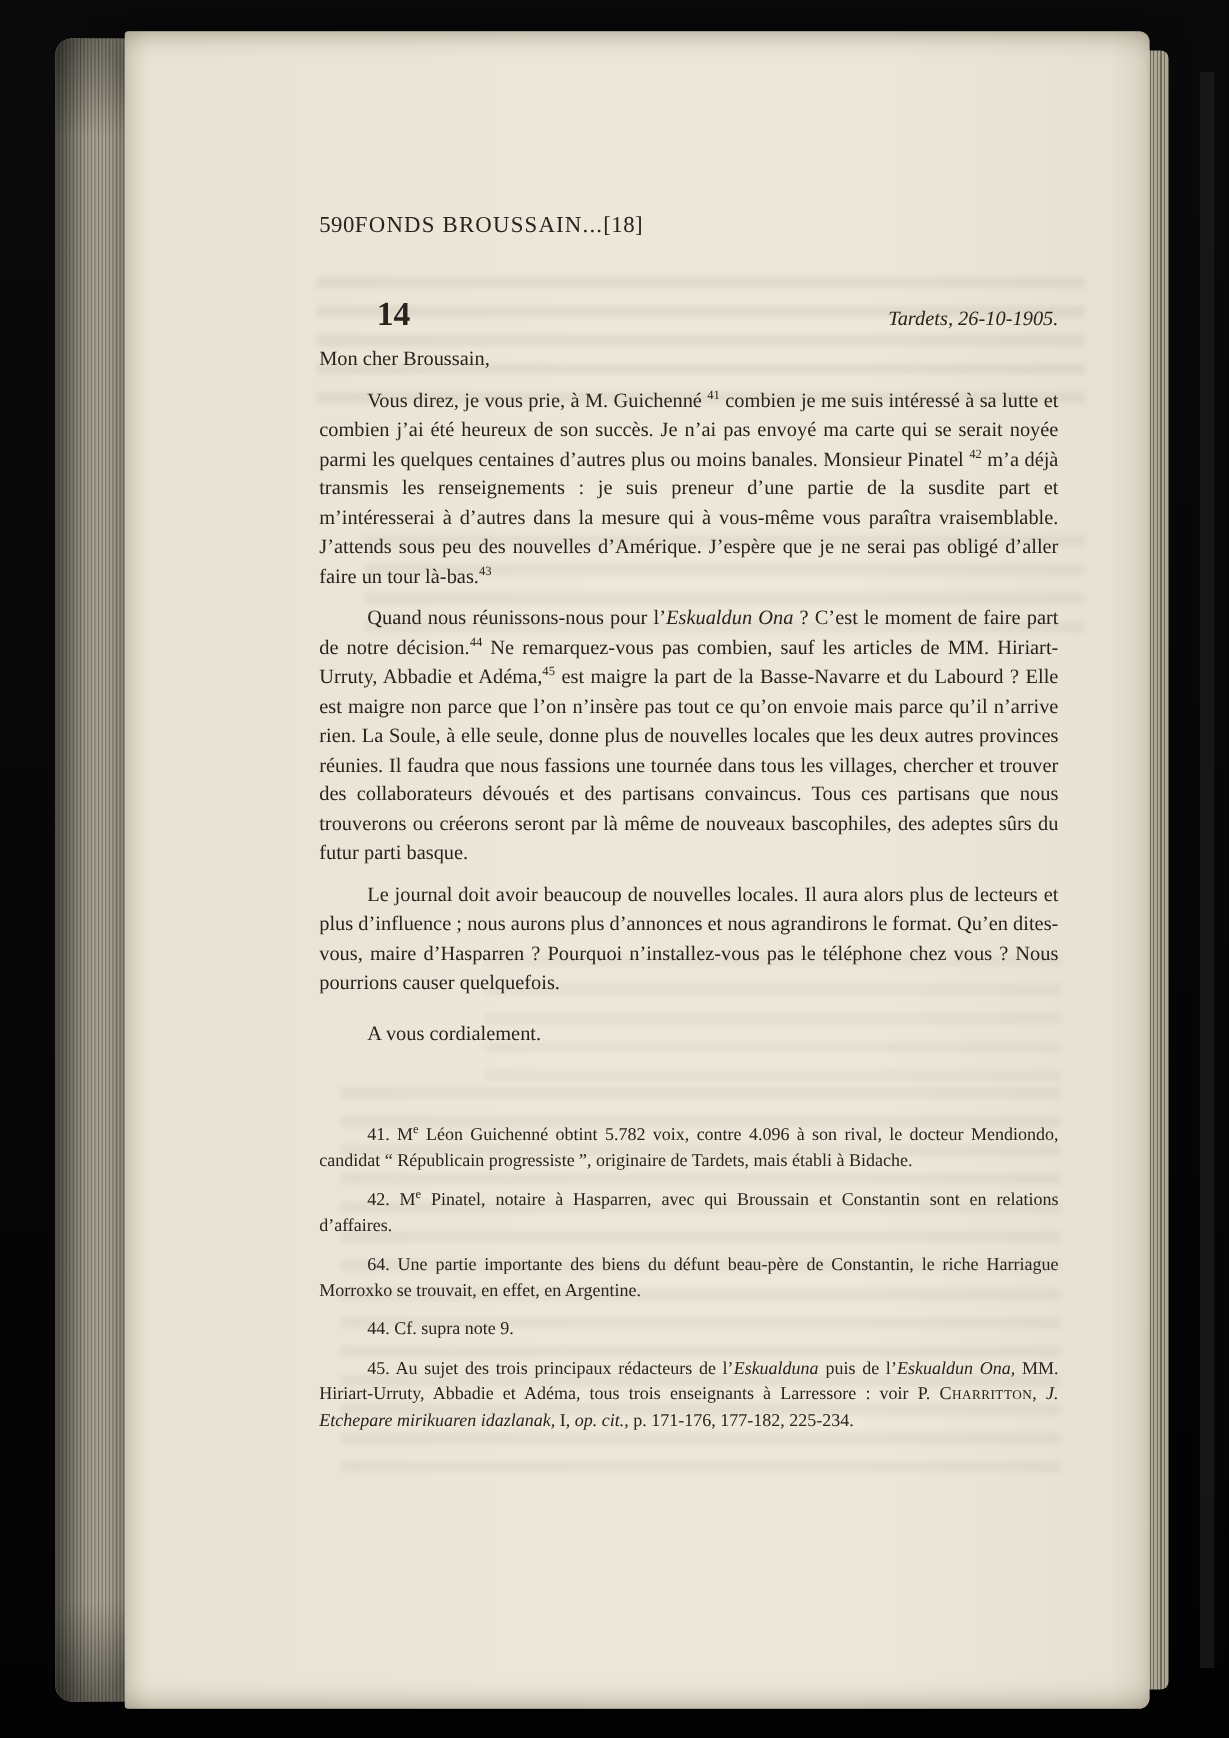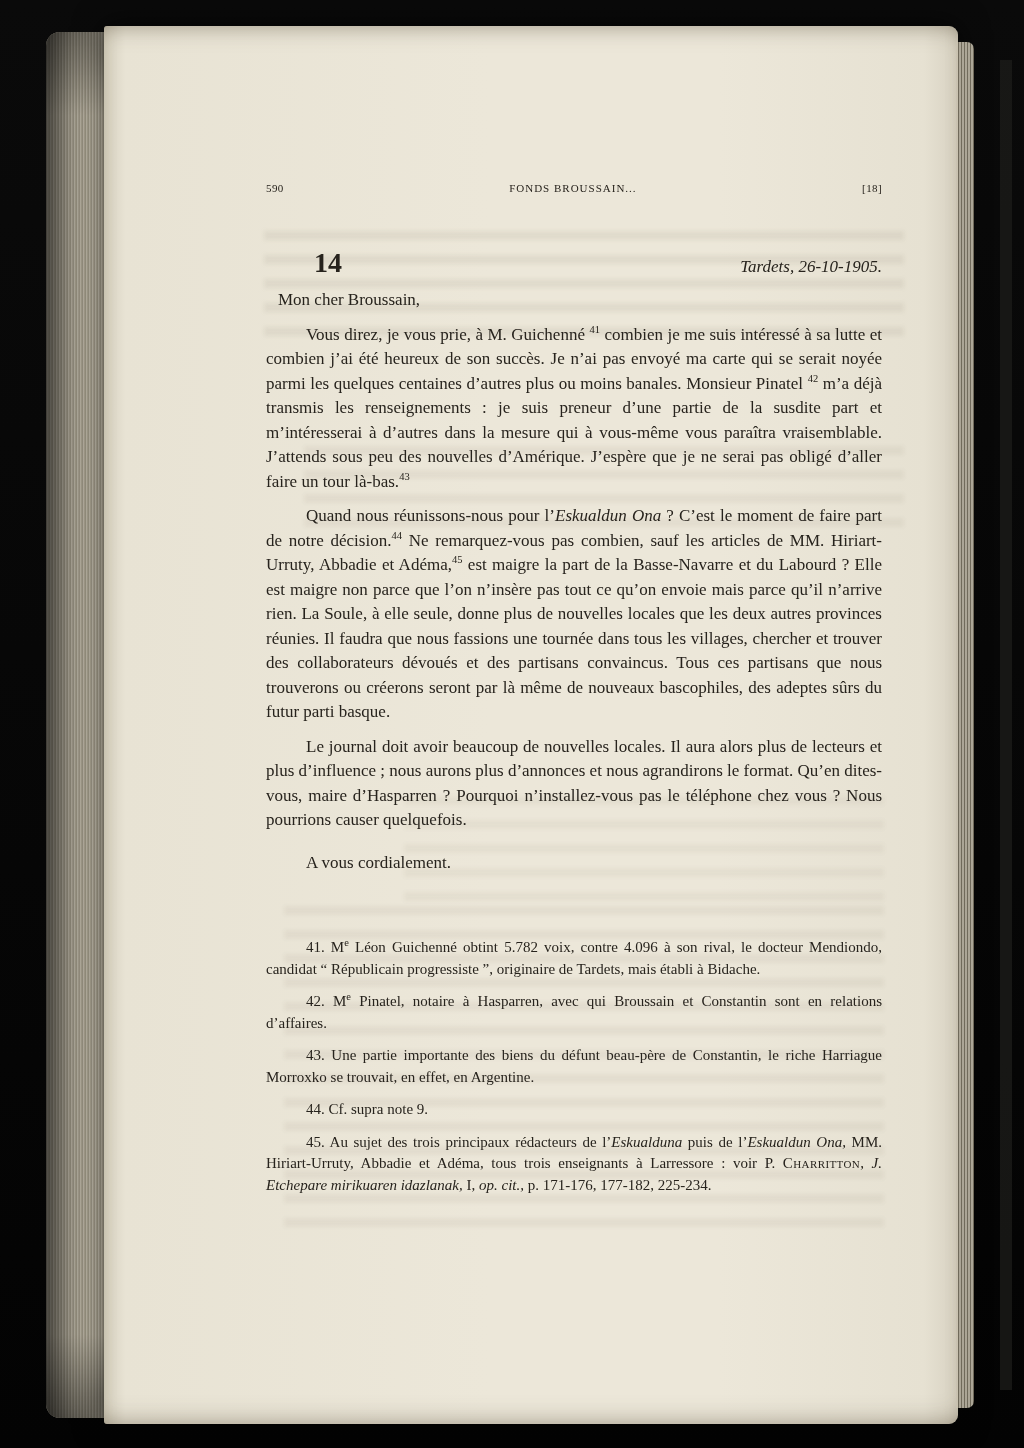--- a/index.html
+++ b/index.html
@@ -20,28 +20,28 @@
   
   .bleed{position:absolute;filter:blur(2px);pointer-events:none;
     background:repeating-linear-gradient(180deg,rgba(128,118,97,.10) 0 9px,rgba(128,118,97,0) 9px 24px);}
   .bleed.b1{left:160px;top:205px;width:640px;height:120px;}
   .bleed.b2{left:200px;top:420px;width:600px;height:90px;opacity:.8;}
   .bleed.b3{left:300px;top:770px;width:480px;height:120px;opacity:.7;}
   .bleed.b4{left:180px;top:880px;width:600px;height:330px;opacity:.8;}
 
   .page-inner{position:relative;padding:150px 76px 0 162px;color:#27231d;font-size:17px;line-height:24.5px;}
 
-  .running-header{display:flex;justify-content:space-between;align-items:baseline;font-size:11px;letter-spacing:.4px;}
+  .running-header{display:flex;justify-content:flex-start;align-items:baseline;font-size:19px;letter-spacing:.4px;}
   .running-header .title{letter-spacing:1px;}
 
   .letter-head{display:flex;justify-content:space-between;align-items:baseline;margin-top:50px;margin-left:48px;}
   .letter-no{font-size:28px;font-weight:bold;}
   .dateline{font-style:italic;font-size:17px;}
 
-  .salutation{margin:9px 0 0 12px;}
+  .salutation{margin:9px 0 0 0;}
   .body-para{margin:10px 0 0 0;text-indent:40px;text-align:justify;}
   .closing{margin:18px 0 0 0;text-indent:40px;}
   .signature{margin:30px 118px 0 0;text-align:right;letter-spacing:1.2px;font-size:17px;}
 
   .footnotes{margin-top:62px;font-size:15px;line-height:21.5px;}
   .footnote{margin:11px 0 0 0;text-indent:40px;text-align:justify;}
 
   sup{font-size:10.5px;vertical-align:super;line-height:0;}
   .run-italic{font-style:italic;}
   .run-smallcaps{font-variant:small-caps;letter-spacing:.4px;margin-top:10px;}
@@ -81,21 +81,21 @@
 
       <p class="body-para"><span>Vous direz, je vous prie, à M. Guichenné </span><sup>41</sup><span> combien je me suis intéressé à sa lutte et combien j’ai été heureux de son succès. Je n’ai pas envoyé ma carte qui se serait noyée parmi les quelques centaines d’autres plus ou moins banales. Monsieur Pinatel </span><sup>42</sup><span> m’a déjà transmis les renseignements&nbsp;: je suis preneur d’une partie de la susdite part et m’intéresserai à d’autres dans la mesure qui à vous-même vous paraîtra vraisemblable. J’attends sous peu des nouvelles d’Amérique. J’espère que je ne serai pas obligé d’aller faire un tour là-bas.</span><sup>43</sup></p>
       <p class="body-para"><span>Quand nous réunissons-nous pour l’</span><span class="run-italic">Eskualdun Ona</span><span>&nbsp;? C’est le moment de faire part de notre décision.</span><sup>44</sup><span> Ne remarquez-vous pas combien, sauf les articles de MM. Hiriart-Urruty, Abbadie et Adéma,</span><sup>45</sup><span> est maigre la part de la Basse-Navarre et du Labourd&nbsp;? Elle est maigre non parce que l’on n’insère pas tout ce qu’on envoie mais parce qu’il n’arrive rien. La Soule, à elle seule, donne plus de nouvelles locales que les deux autres provinces réunies. Il faudra que nous fassions une tournée dans tous les villages, chercher et trouver des collaborateurs dévoués et des partisans convaincus. Tous ces partisans que nous trouverons ou créerons seront par là même de nouveaux bascophiles, des adeptes sûrs du futur parti basque.</span></p>
       <p class="body-para"><span>Le journal doit avoir beaucoup de nouvelles locales. Il aura alors plus de lecteurs et plus d’influence&nbsp;; nous aurons plus d’annonces et nous agrandirons le format. Qu’en dites-vous, maire d’Hasparren&nbsp;? Pourquoi n’installez-vous pas le téléphone chez vous&nbsp;? Nous pourrions causer quelquefois.</span></p>
 
       <p class="closing">A vous cordialement.</p>
 
       <div class="footnotes">
         <p class="footnote"><span>41. M</span><sup>e</sup><span> Léon Guichenné obtint 5.782 voix, contre 4.096 à son rival, le docteur Mendiondo, candidat “&nbsp;Républicain progressiste&nbsp;”, originaire de Tardets, mais établi à Bidache.</span></p>
         <p class="footnote"><span>42. M</span><sup>e</sup><span> Pinatel, notaire à Hasparren, avec qui Broussain et Constantin sont en relations d’affaires.</span></p>
-        <p class="footnote"><span>43. Une partie importante des biens du défunt beau-père de Constantin, le riche Harriague Morroxko se trouvait, en effet, en Argentine.</span></p>
+        <p class="footnote"><span>64. Une partie importante des biens du défunt beau-père de Constantin, le riche Harriague Morroxko se trouvait, en effet, en Argentine.</span></p>
         <p class="footnote"><span>44. Cf. supra note 9.</span></p>
         <p class="footnote"><span>45. Au sujet des trois principaux rédacteurs de l’</span><span class="run-italic">Eskualduna</span><span> puis de l’</span><span class="run-italic">Eskualdun Ona,</span><span> MM. Hiriart-Urruty, Abbadie et Adéma, tous trois enseignants à Larressore&nbsp;: voir P. </span><span class="run-smallcaps">Charritton</span><span>, </span><span class="run-italic">J. Etchepare mirikuaren idazlanak,</span><span> I, </span><span class="run-italic">op. cit.,</span><span> p. 171-176, 177-182, 225-234.</span></p>
       </div>
 
     </div>
   </div>
 
   <div class="next-page-edge"></div>
   <div class="far-strip"></div>
 

